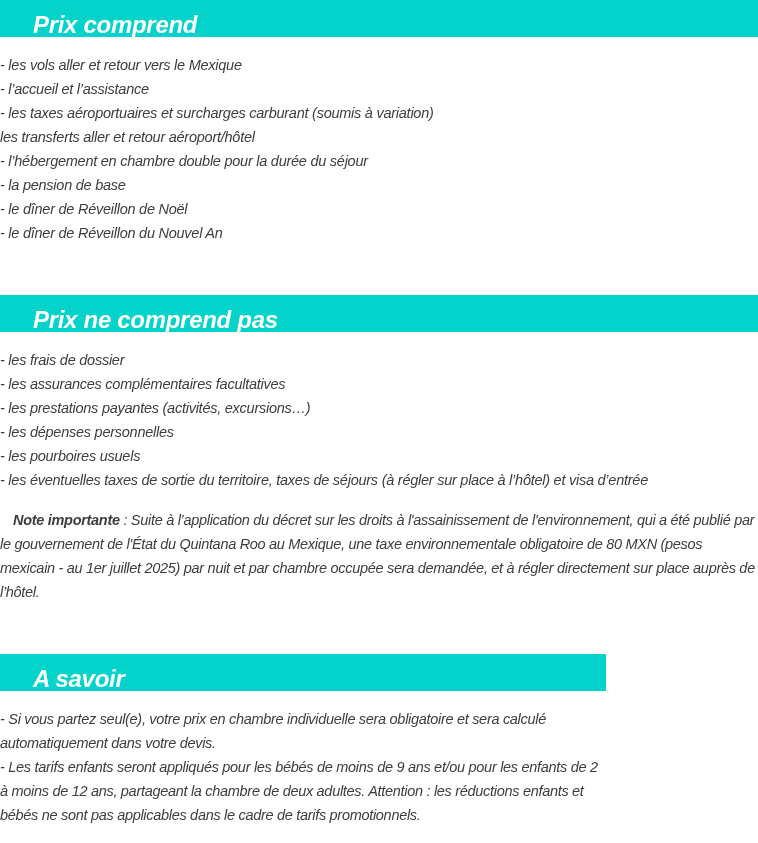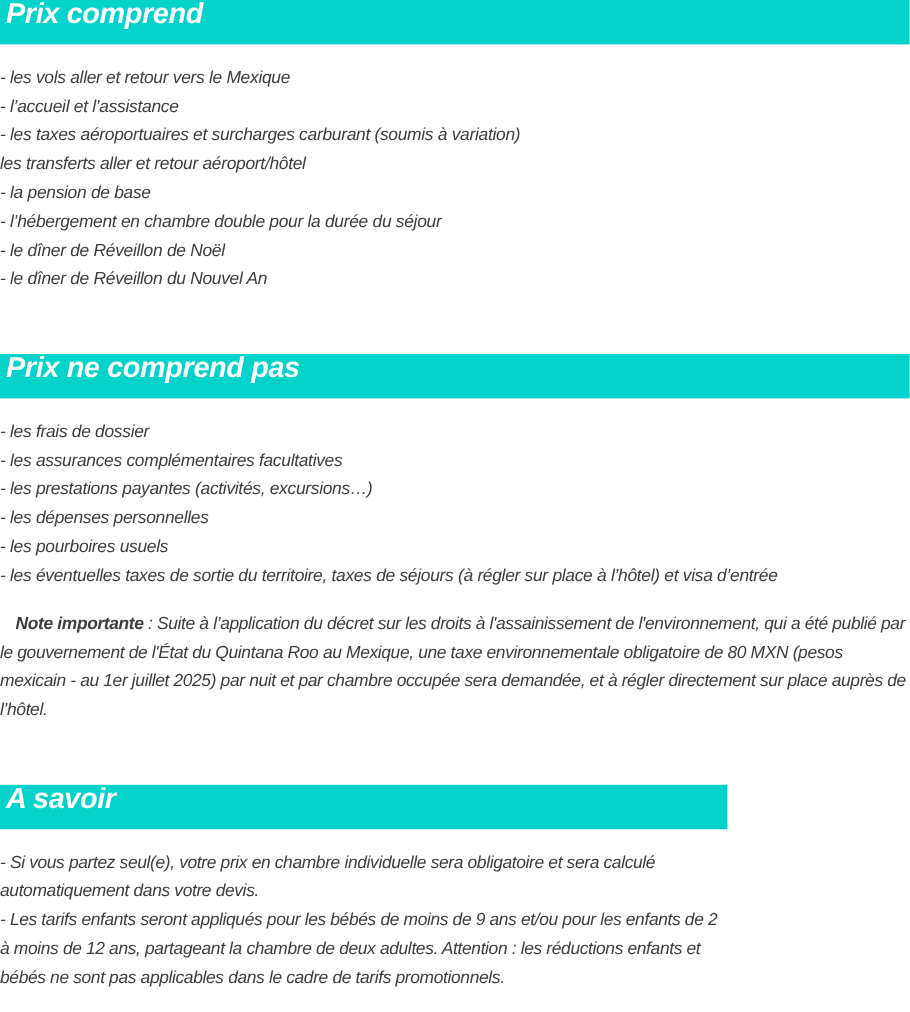--- a/index.html
+++ b/index.html
@@ -11,22 +11,22 @@
       width: 758px;
       height: 843px;
       overflow: hidden;
       font-family: "Liberation Sans", "DejaVu Sans", sans-serif;
       color: #3d3d3d;
     }
     .section-header {
       background: #03d3ca;
       height: 37px;
       display: flex;
-      align-items: flex-start;
-      padding-left: 5px;
+      align-items: flex-end;
+      padding-left: 33px;
       box-sizing: border-box;
     }
     .section-header h2 {
       margin: 0;
       color: #ffffff;
       font-size: 24px;
       font-style: italic;
       font-weight: bold;
       letter-spacing: -0.3px;
       line-height: 1;
@@ -67,22 +67,22 @@
 
 <section id="sec1">
   <div class="section-header">
     <h2>Prix comprend</h2>
   </div>
   <ul class="list">
     <li>- les vols aller et retour vers le Mexique</li>
     <li>- l’accueil et l’assistance</li>
     <li>- les taxes aéroportuaires et surcharges carburant (soumis à variation)</li>
     <li>les transferts aller et retour aéroport/hôtel</li>
+    <li>- l’hébergement en chambre double pour la durée du séjour</li>
     <li>- la pension de base</li>
-    <li>- l’hébergement en chambre double pour la durée du séjour</li>
     <li>- le dîner de Réveillon de Noël</li>
     <li>- le dîner de Réveillon du Nouvel An</li>
   </ul>
 </section>
 
 <section id="sec2">
   <div class="section-header">
     <h2>Prix ne comprend pas</h2>
   </div>
   <ul class="list">

